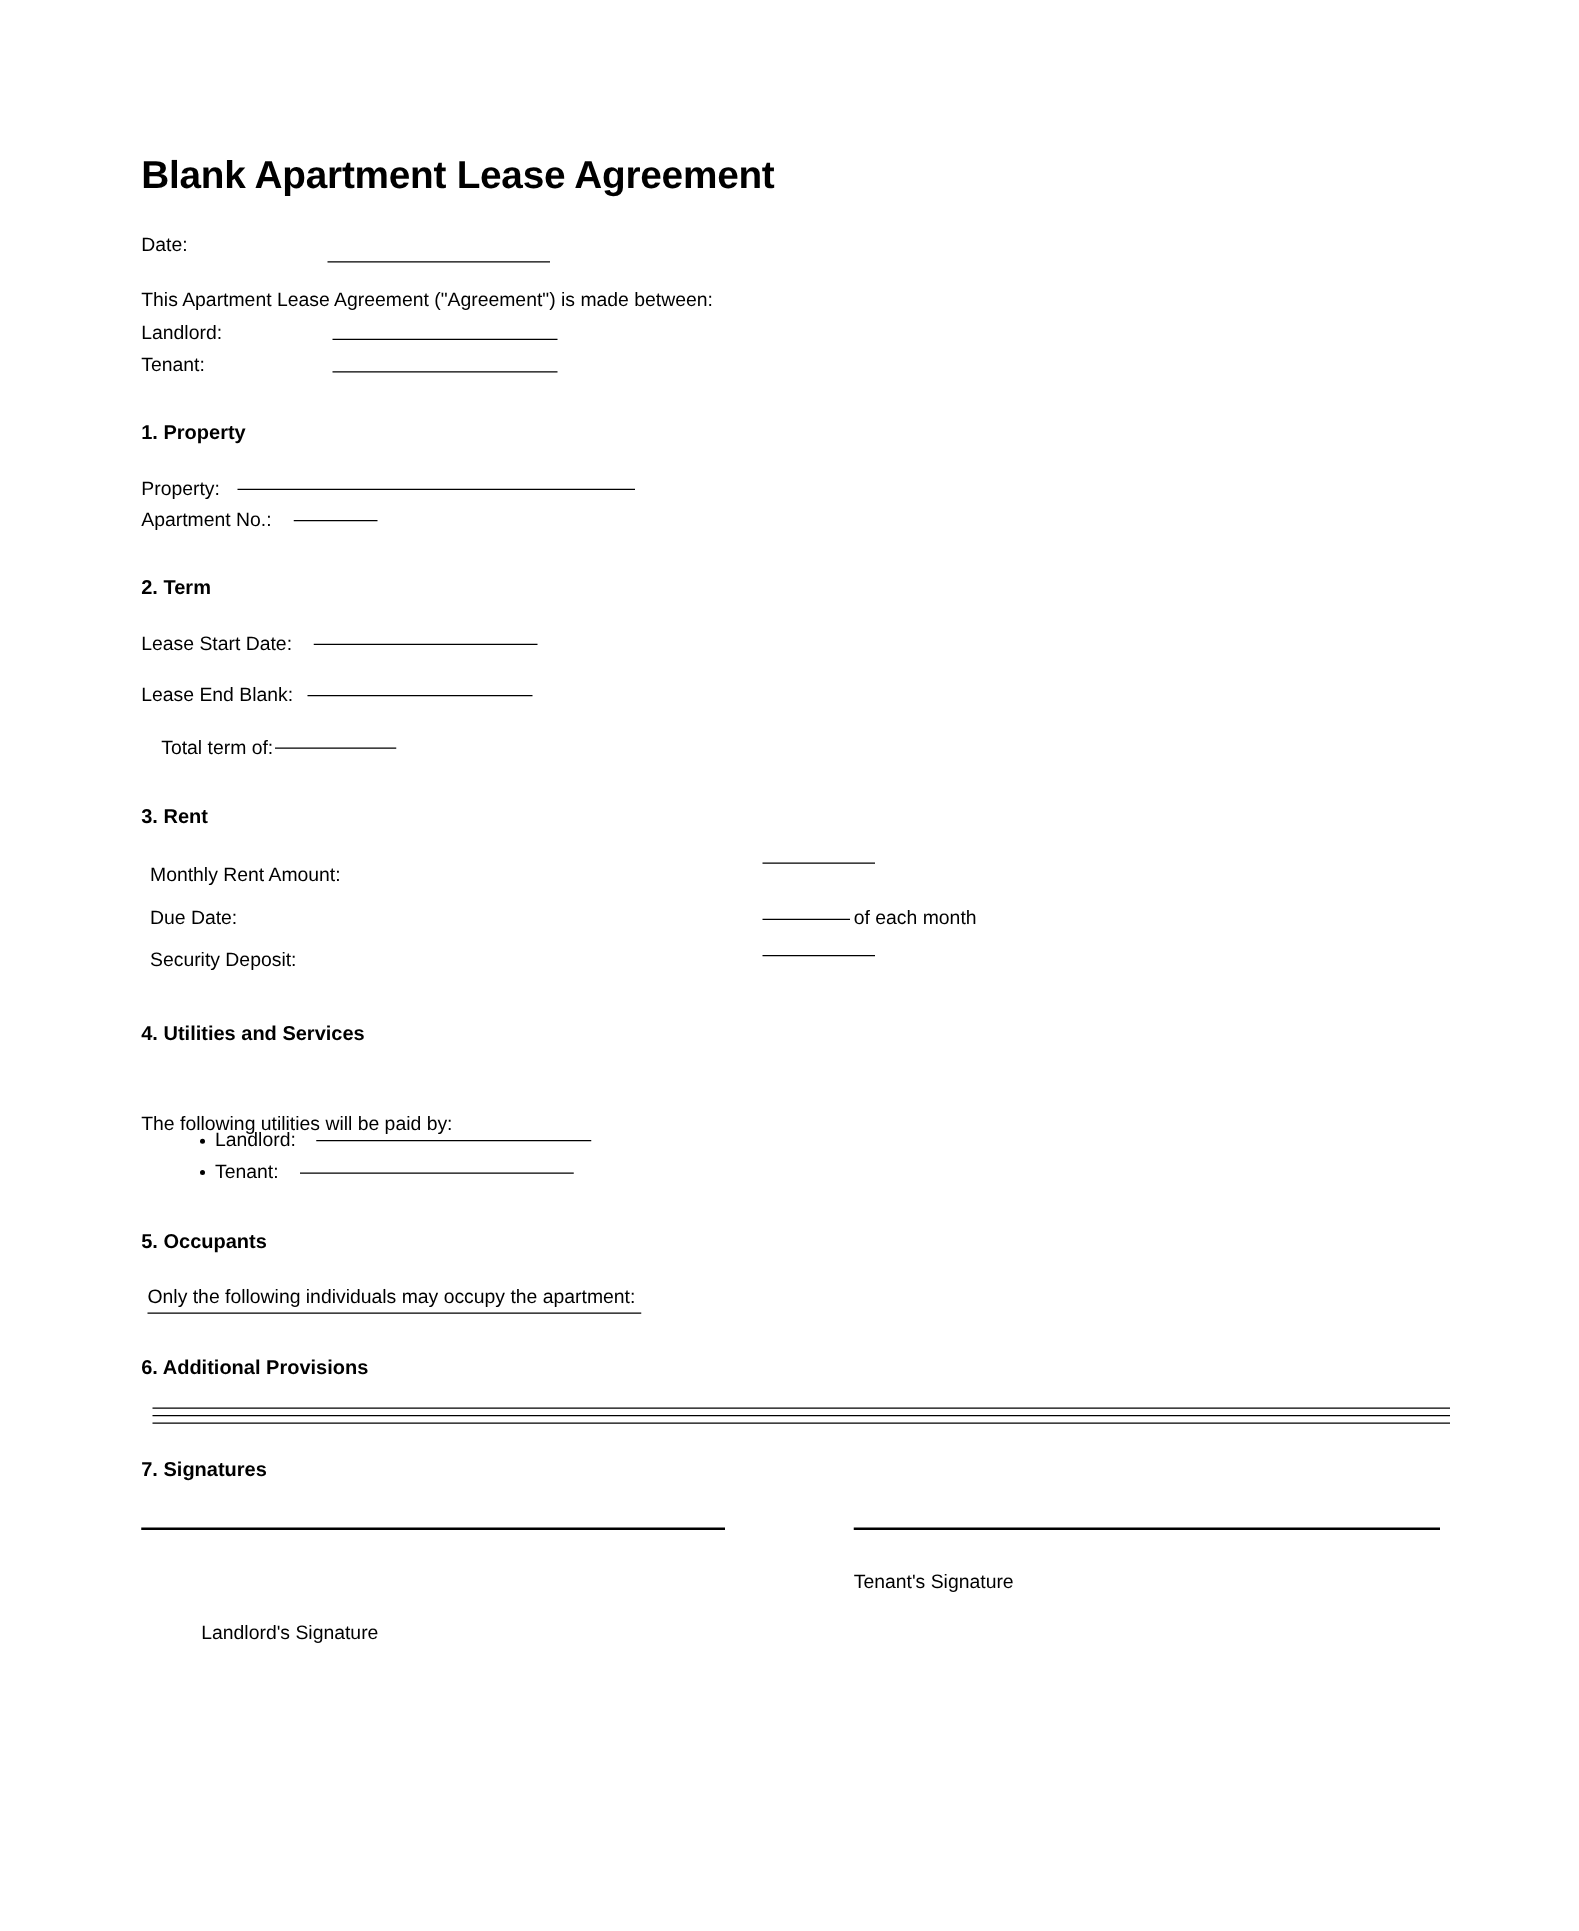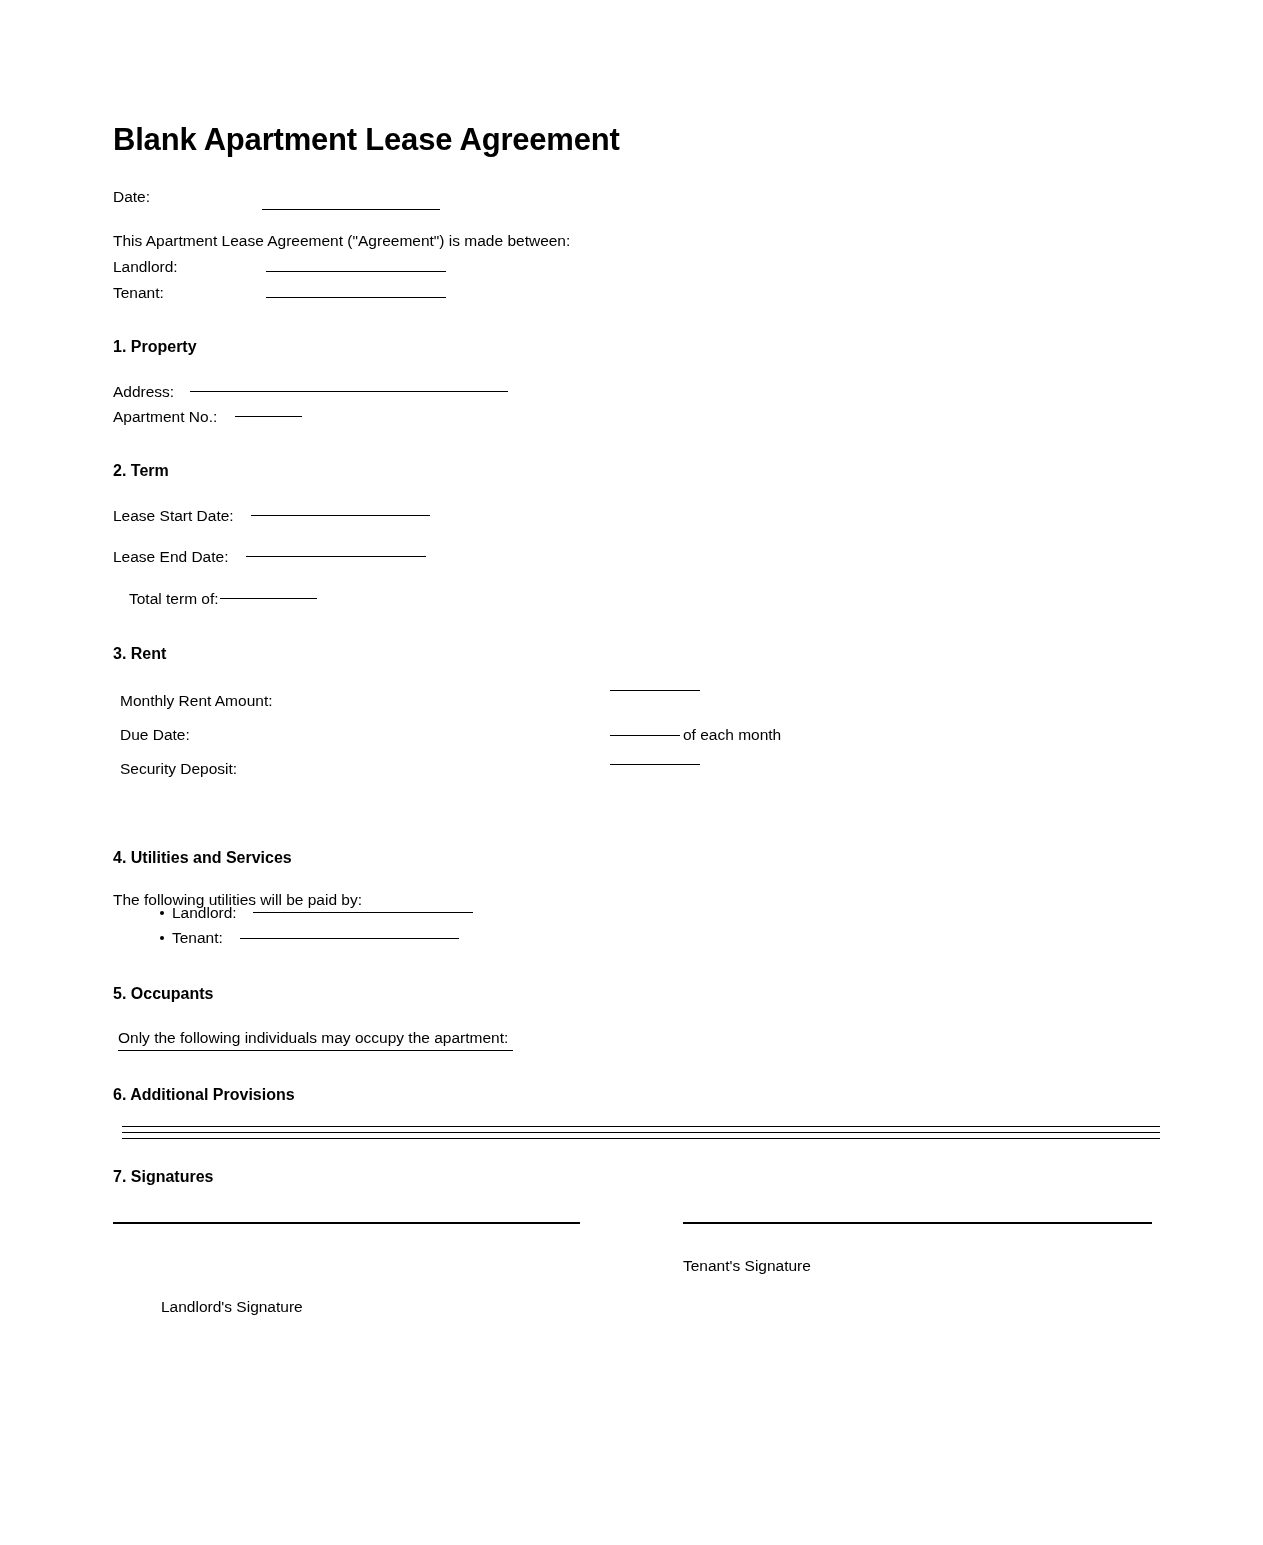--- a/index.html
+++ b/index.html
@@ -81,45 +81,45 @@
 
   <div class="line-text" style="left:113px; top:232px;">This Apartment Lease Agreement ("Agreement") is made between:</div>
 
   <div class="line-text" style="left:113px; top:258px;">Landlord:</div>
   <div class="rule" style="left:266px; top:271px; width:180px;"></div>
 
   <div class="line-text" style="left:113px; top:284px;">Tenant:</div>
   <div class="rule" style="left:266px; top:297px; width:180px;"></div>
 
   <div class="sec-heading" style="top:338px;">1. Property</div>
-  <div class="line-text" style="left:113px; top:383px;">Address:</div>
+  <div class="line-text" style="left:113px; top:383px;">Property:</div>
   <div class="rule" style="left:190px; top:391px; width:318px;"></div>
   <div class="line-text" style="left:113px; top:408px;">Apartment No.:</div>
   <div class="rule" style="left:235px; top:416px; width:67px;"></div>
 
   <div class="sec-heading" style="top:462px;">2. Term</div>
   <div class="line-text" style="left:113px; top:507px;">Lease Start Date:</div>
   <div class="rule" style="left:251px; top:515px; width:179px;"></div>
-  <div class="line-text" style="left:113px; top:548px;">Lease End Date:</div>
+  <div class="line-text" style="left:113px; top:548px;">Lease End Blank:</div>
   <div class="rule" style="left:246px; top:556px; width:180px;"></div>
   <div class="line-text" style="left:129px; top:590px;">Total term of:</div>
   <div class="rule" style="left:220px; top:598px; width:97px;"></div>
 
   <div class="sec-heading" style="top:645px;">3. Rent</div>
   <div class="line-text" style="left:120px; top:692px;">Monthly Rent Amount:</div>
   <div class="rule" style="left:610px; top:690px; width:90px;"></div>
 
   <div class="line-text" style="left:120px; top:726px;">Due Date:</div>
   <div class="rule" style="left:610px; top:735px; width:70px;"></div>
   <div class="line-text" style="left:683px; top:726px;">of each month</div>
 
   <div class="line-text" style="left:120px; top:760px;">Security Deposit:</div>
   <div class="rule" style="left:610px; top:764px; width:90px;"></div>
 
-  <div class="sec-heading" style="top:819px;margin-top:30px;">4. Utilities and Services</div>
+  <div class="sec-heading" style="top:819px;">4. Utilities and Services</div>
   <div class="line-text" style="left:113px; top:863px;margin-top:28px;">The following utilities will be paid by:</div>
 
   <div class="bullet-dot" style="left:160px; top:911px;"></div>
   <div class="line-text" style="left:172px; top:904px;">Landlord:</div>
   <div class="rule" style="left:253px; top:912px; width:220px;"></div>
 
   <div class="bullet-dot" style="left:160px; top:936px;"></div>
   <div class="line-text" style="left:172px; top:929px;">Tenant:</div>
   <div class="rule" style="left:240px; top:938px; width:219px;"></div>
 

